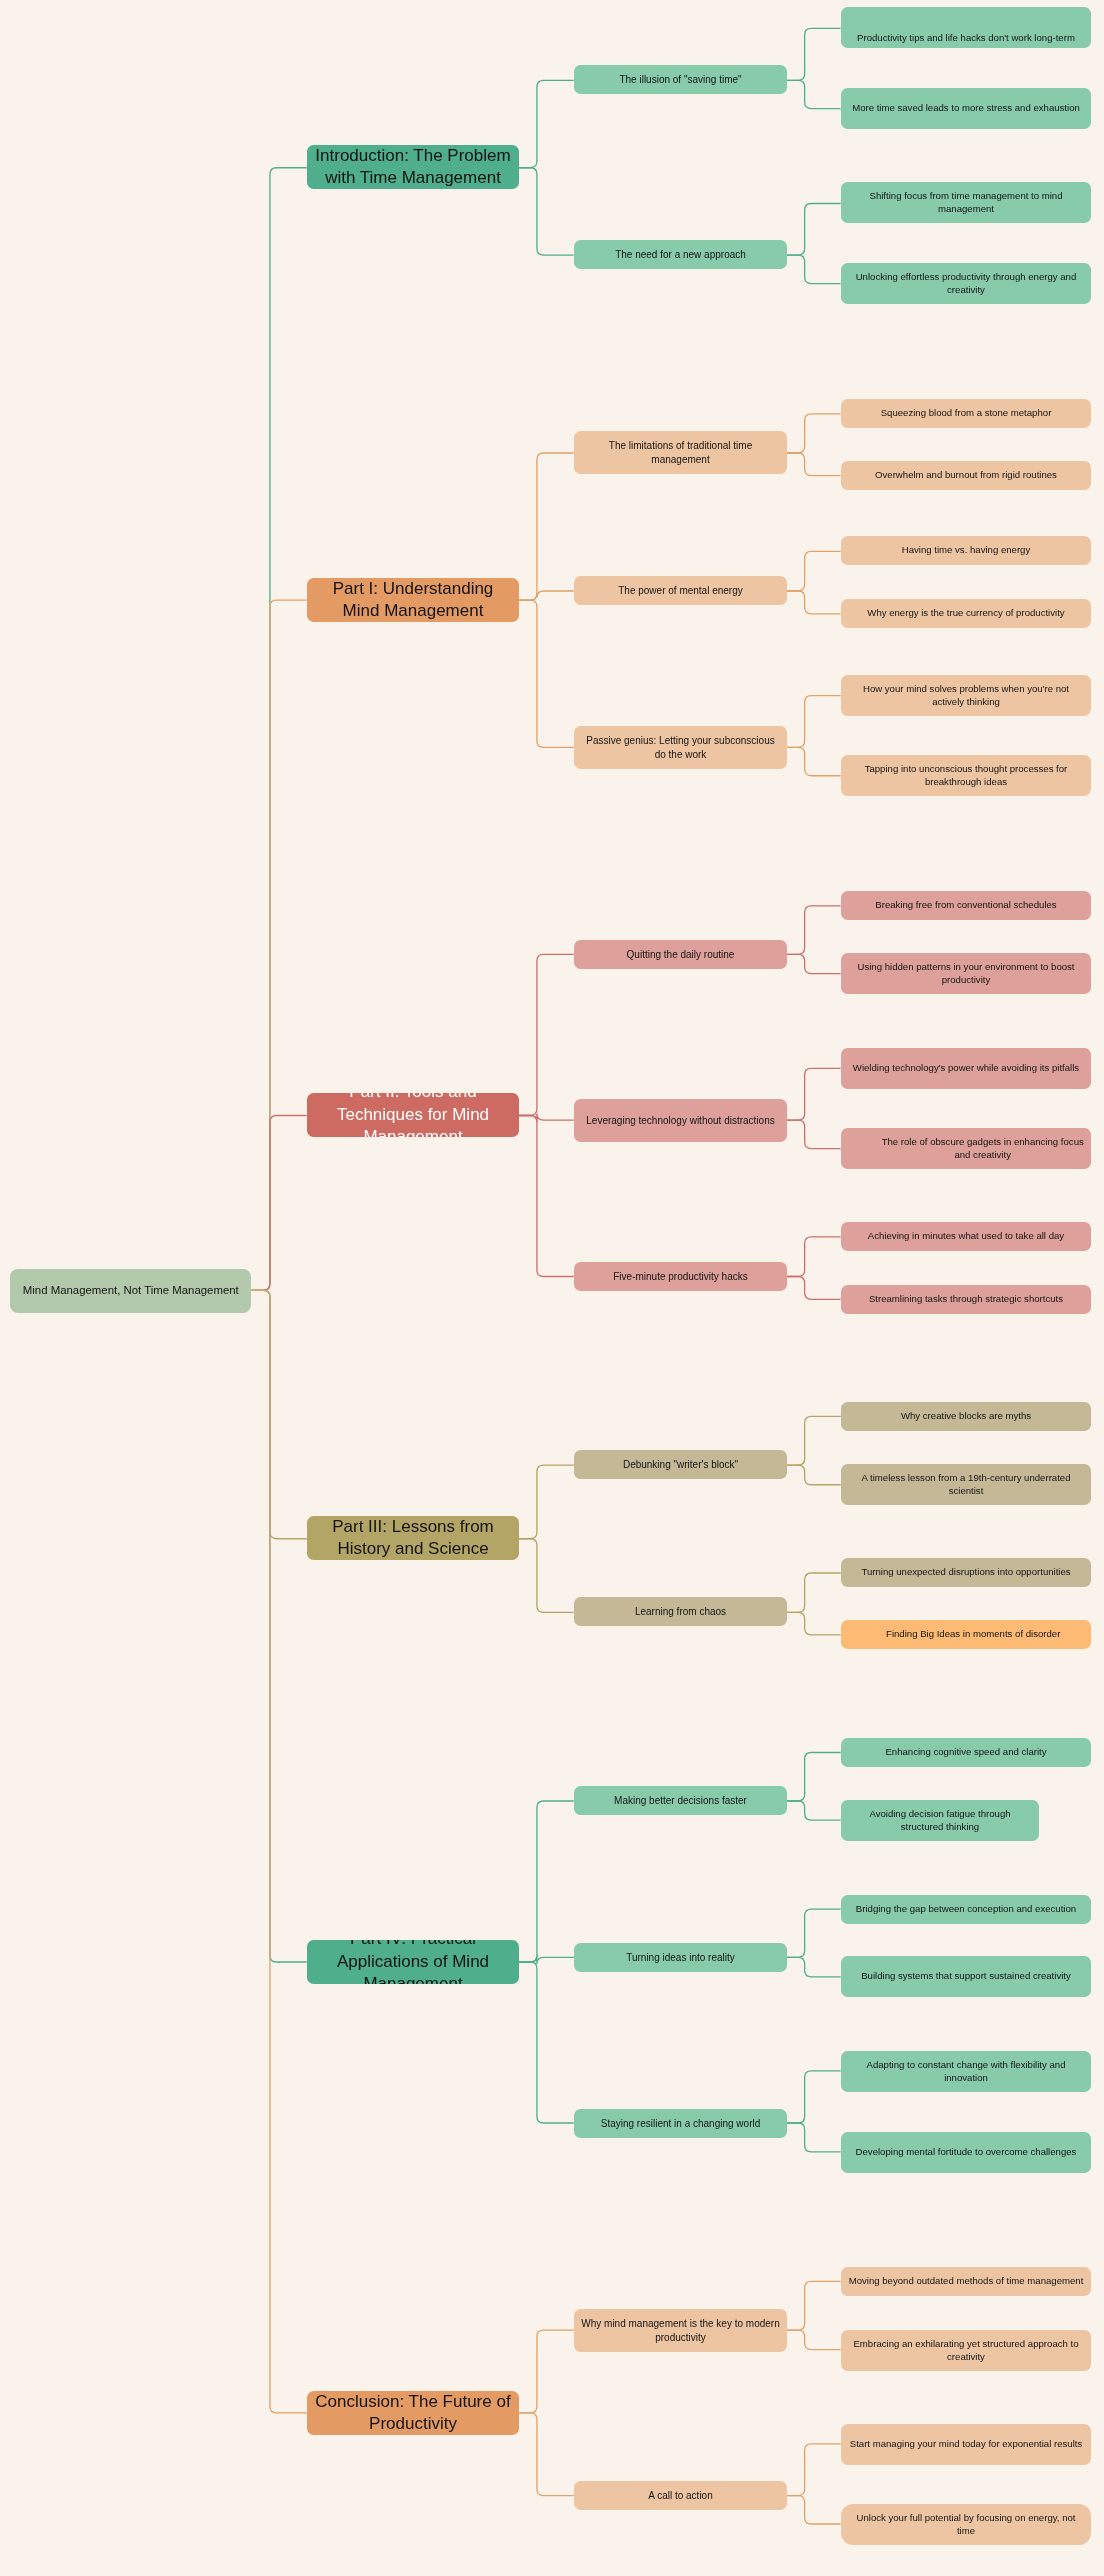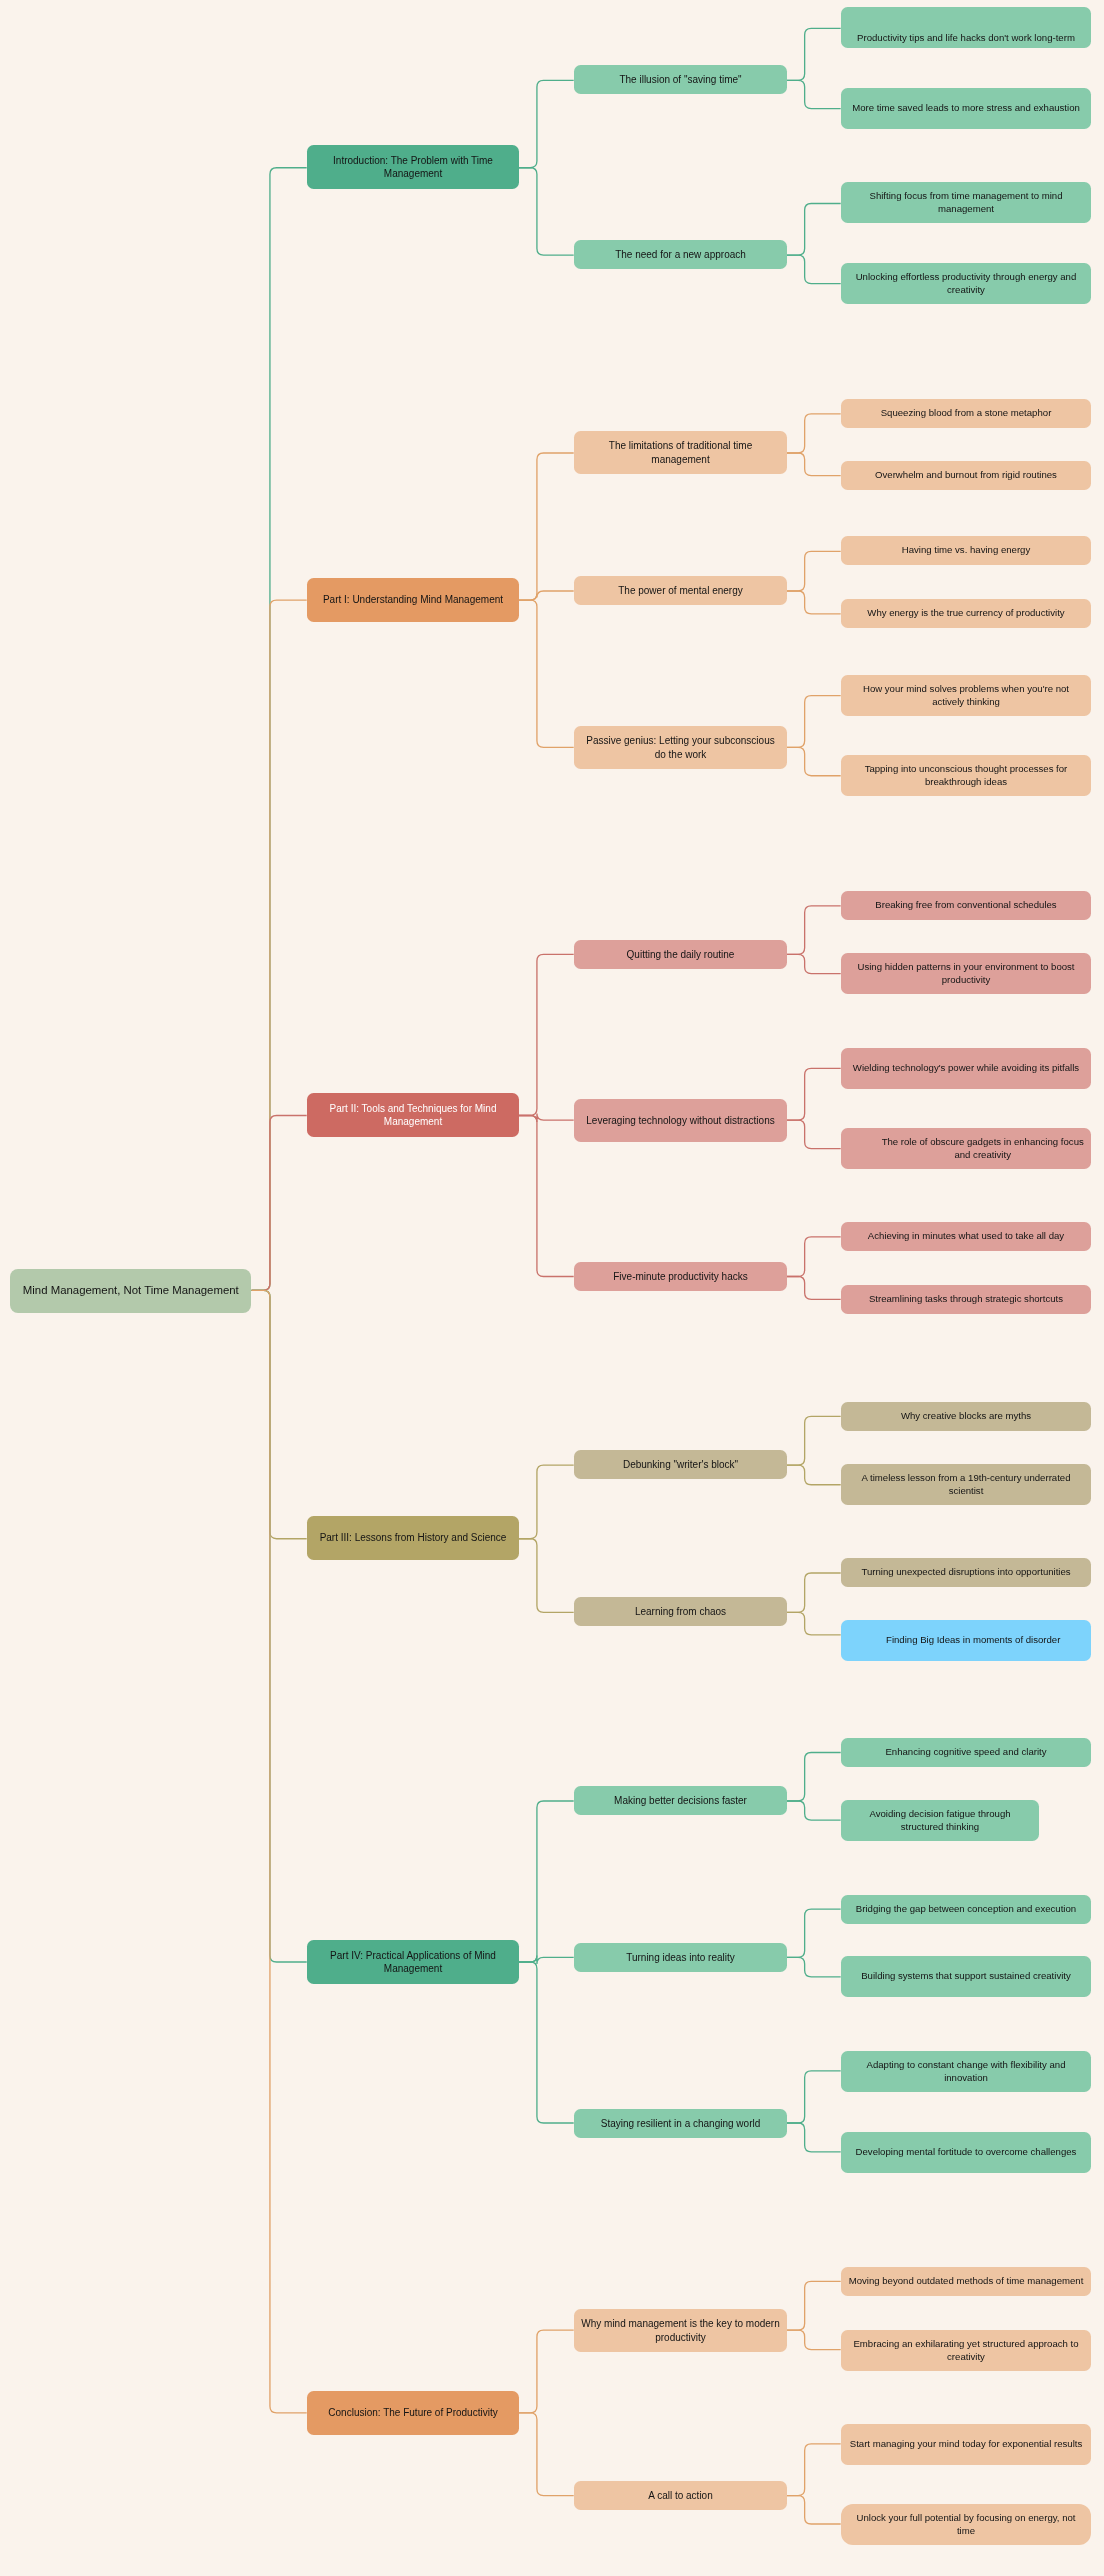--- a/index.html
+++ b/index.html
@@ -42,21 +42,21 @@
     line-height: 1.32;
     color: #141414;
     overflow: hidden;
   }
 
   .node-root {
     font-size: 11.4px;
     border-radius: 8px;
   }
   .node-l1 {
-    font-size: 10px;
+    font-size: 17px;
   }
   .node-l2 {
     font-size: 10px;
   }
   .node-l3 {
     font-size: 9.6px;
   }
   .node.white-text { color: #ffffff; }
 </style>
 </head>
@@ -211,21 +211,21 @@
     </div>
     <div class="node node-l3" style="left: 841px; top: 1464px; width: 250px; height: 41px; background: rgb(196, 184, 150);">
       <span>A timeless lesson from a 19th-century underrated scientist</span>
     </div>
     <div class="node node-l2" style="left: 574px; top: 1597px; width: 213px; height: 29px; background: rgb(196, 184, 150);">
       <span>Learning from chaos</span>
     </div>
     <div class="node node-l3" style="left: 841px; top: 1558px; width: 250px; height: 29px; background: rgb(196, 184, 150);">
       <span>Turning unexpected disruptions into opportunities</span>
     </div>
-    <div class="node node-l3" style="left: 841px; top: 1620px; width: 250px; height: 41px; background: #7dd3fc; padding-left: 21px;">
+    <div class="node node-l3" style="left: 841px; top: 1620px; width: 250px; height: 29px; background: #fdba74; padding-left: 21px;">
       <span>Finding Big Ideas in moments of disorder</span>
     </div>
     <div class="node node-l1" style="left: 307px; top: 1940px; width: 212px; height: 44px; background: rgb(79, 174, 139);">
       <span>Part IV: Practical Applications of Mind Management</span>
     </div>
     <div class="node node-l2" style="left: 574px; top: 1786px; width: 213px; height: 29px; background: rgb(135, 203, 171);">
       <span>Making better decisions faster</span>
     </div>
     <div class="node node-l3" style="left: 841px; top: 1738px; width: 250px; height: 29px; background: rgb(135, 203, 171);">
       <span>Enhancing cognitive speed and clarity</span>

